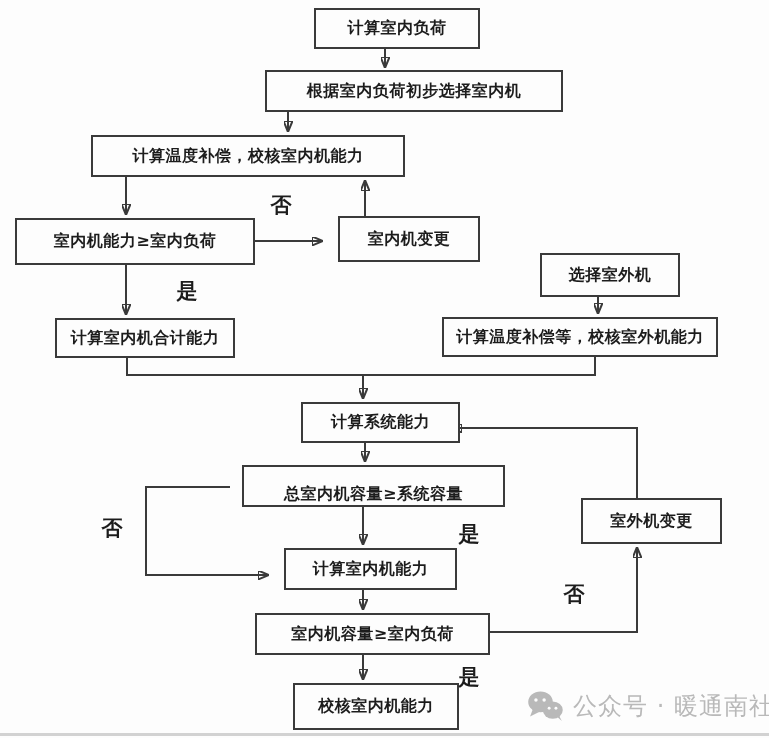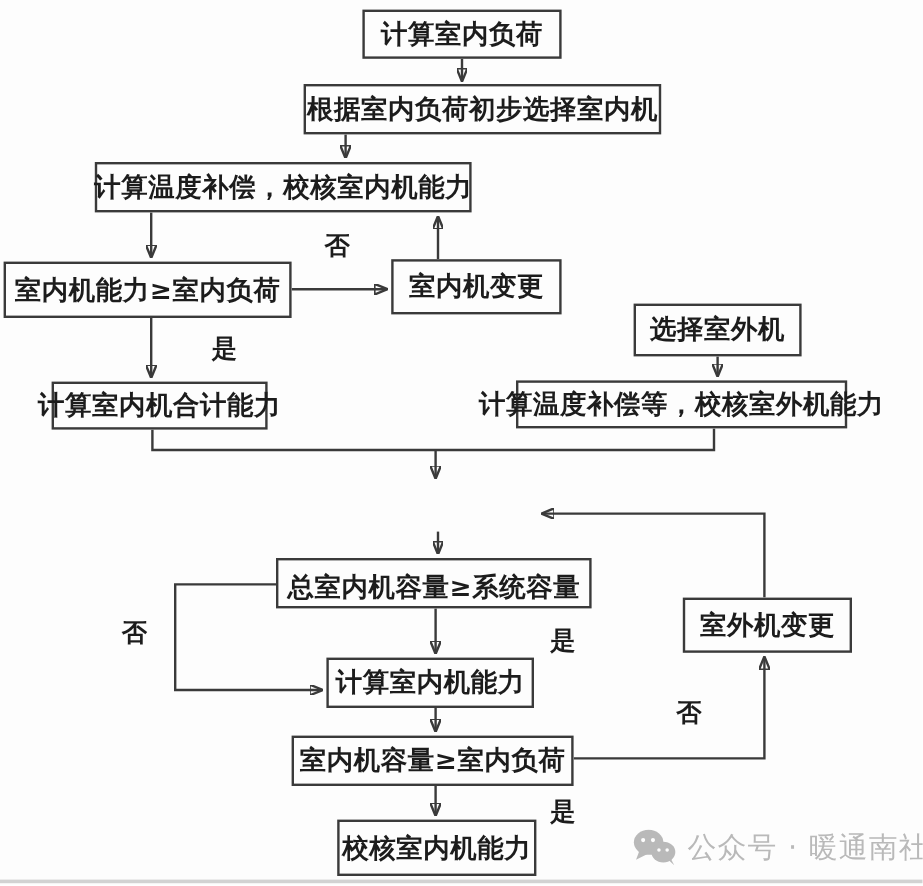--- a/index.html
+++ b/index.html
@@ -28,25 +28,26 @@
     stroke-width: 2;
   }
   .node {
     position: absolute;
     box-sizing: border-box;
     border: 2px solid #3a3a3a;
     background: #fdfdfd;
     display: flex;
     align-items: center;
     justify-content: center;
-    font-size: 22px;
+    font-size: 16px;
     font-weight: bold;
     color: #1c1c1c;
     white-space: nowrap;
     letter-spacing: 0.5px;
+    margin-left: 12px;
   }
   .elabel {
     position: absolute;
     transform: translate(-50%, -50%);
     font-size: 21px;
     font-weight: bold;
     color: #1c1c1c;
     line-height: 1;
   }
   .watermark {
@@ -119,20 +120,23 @@
   </div>
   <div class="node" style="left:528px; top:253px; width:140px; height:44px;">
     <span>选择室外机</span>
   </div>
   <div class="node" style="left:43px;  top:318px; width:180px; height:40px;">
     <span>计算室内机合计能力</span>
   </div>
   <div class="node" style="left:430px; top:317px; width:276px; height:40px;">
     <span>计算温度补偿等，校核室外机能力</span>
   </div>
+  <div class="node" style="left:289px; top:402px; width:159px; height:41px;">
+    <span>计算系统能力</span>
+  </div>
   <div class="node" style="left:230px; top:465px; width:263px; height:42px;align-items:flex-end;">
     <span>总室内机容量≥系统容量</span>
   </div>
   <div class="node" style="left:569px; top:498px; width:141px; height:46px;">
     <span>室外机变更</span>
   </div>
   <div class="node" style="left:272px; top:548px; width:173px; height:42px;">
     <span>计算室内机能力</span>
   </div>
   <div class="node" style="left:243px; top:613px; width:235px; height:42px;">

